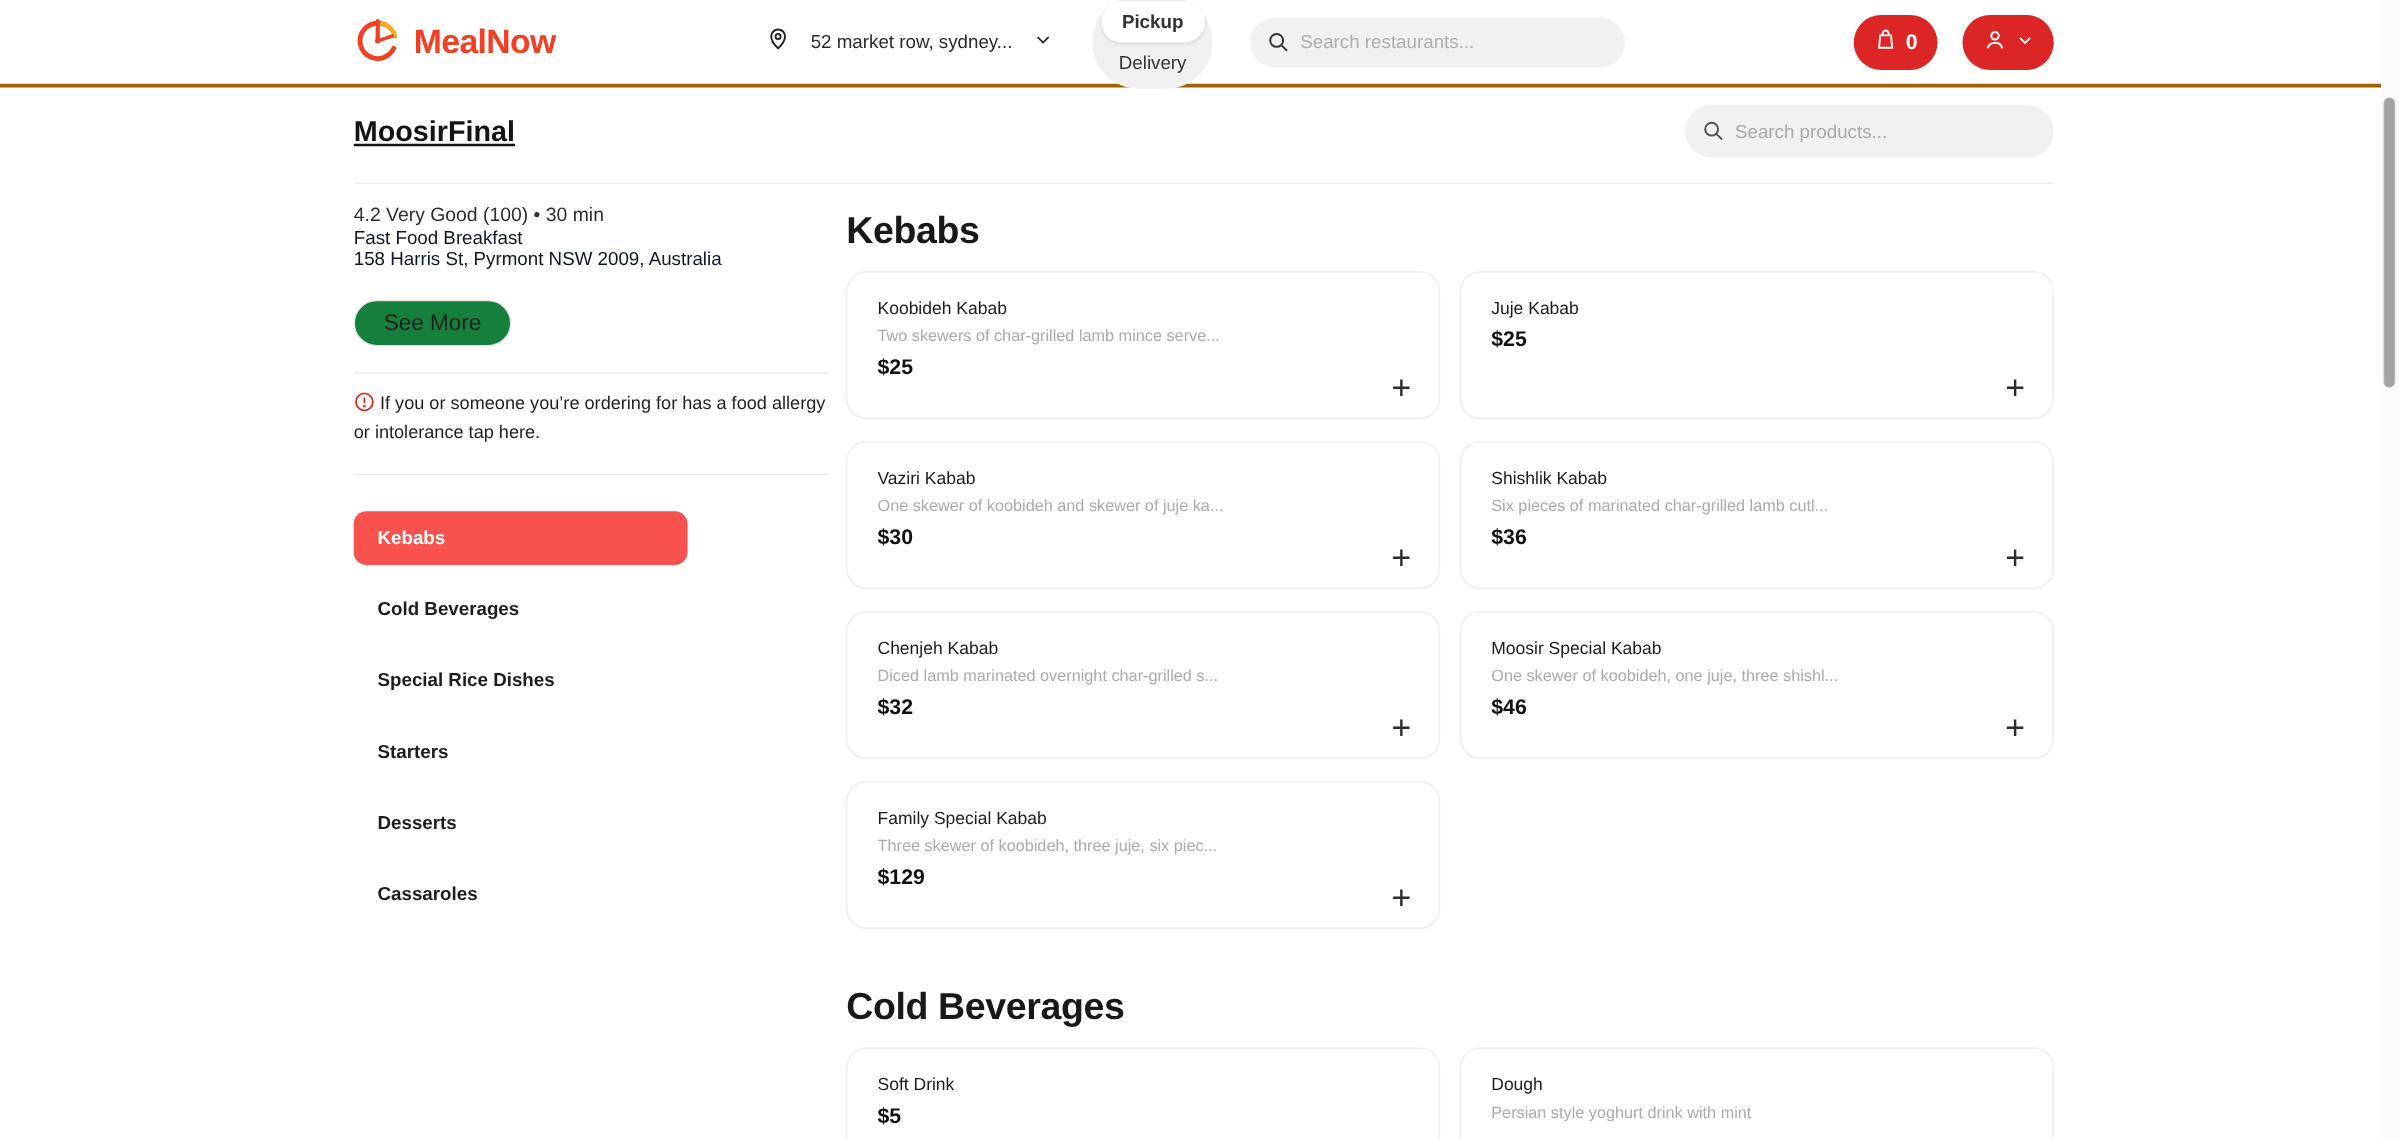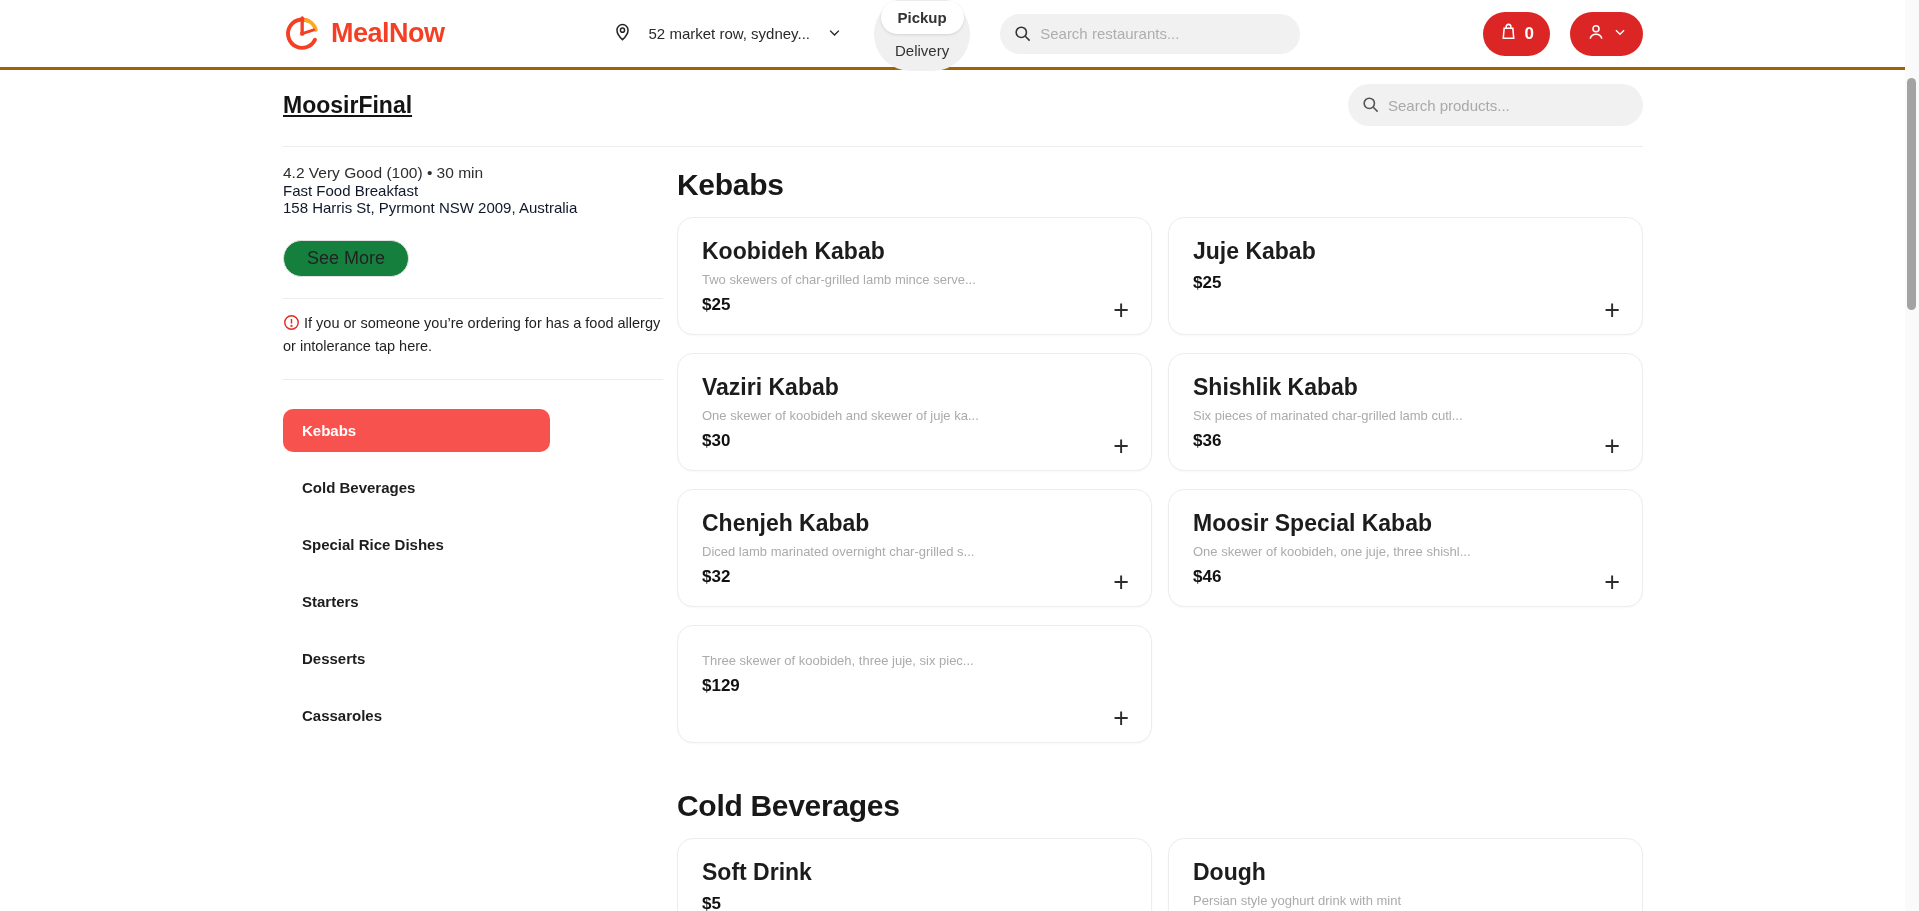--- a/index.html
+++ b/index.html
@@ -55,21 +55,21 @@
          font-weight:700; color:#1d1d1d; cursor:pointer; text-align:left; }
   .cat.active { background:#f8524e; color:#fff; }
 
   
   .maincol { flex:1; margin-left:14px; padding-top:0; }
   .section-title { font-size:30px; font-weight:800; color:#181818; margin:21px 0 15px; letter-spacing:-0.3px; }
   .section-title.second { margin-top:46px; }
   .cards { display:grid; grid-template-columns:1fr 1fr; column-gap:16px; row-gap:18px; }
   .card { position:relative; height:118px; background:#fff; border:1px solid #ededed; border-radius:16px;
           padding:20px 24px; box-shadow:0 1px 2px rgba(0,0,0,.03); cursor:pointer; }
-  .card-name { font-size:23px; font-weight:700; color:#1c1c1c; }
+  .card-name { font-size:14px; font-weight:400; color:#1c1c1c; }
   .card-desc { margin-top:7px; font-size:13px; color:#ababab; white-space:nowrap; overflow:hidden; }
   .card-price { margin-top:8px; font-size:17px; font-weight:700; color:#111; }
   .card-add { position:absolute; right:22px; bottom:10px; background:none; border:none; font-size:27px;
               font-weight:300; color:#2d2d2d; cursor:pointer; line-height:1; font-family:inherit; }
 
   
   .sb-track { position:fixed; top:0; right:0; width:14px; height:911px; background:#fafafa; }
   .sb-thumb { position:absolute; top:78px; left:2px; width:9px; height:232px; background:#a3a3a3; border-radius:8px; }
 </style>
 </head>
@@ -231,20 +231,21 @@
         </div>
 
         <div class="card">
           <div class="card-name">Moosir Special Kabab</div>
           <div class="card-desc">One skewer of koobideh, one juje, three shishl...</div>
           <div class="card-price">$46</div>
           <button class="card-add"><span>+</span></button>
         </div>
 
         <div class="card">
+          <div class="card-name">Family Special Kabab</div>
           <div class="card-desc">Three skewer of koobideh, three juje, six piec...</div>
           <div class="card-price">$129</div>
           <button class="card-add"><span>+</span></button>
         </div>
 
       </div>
 
       <h2 class="section-title second">Cold Beverages</h2>
       <div class="cards">
 

